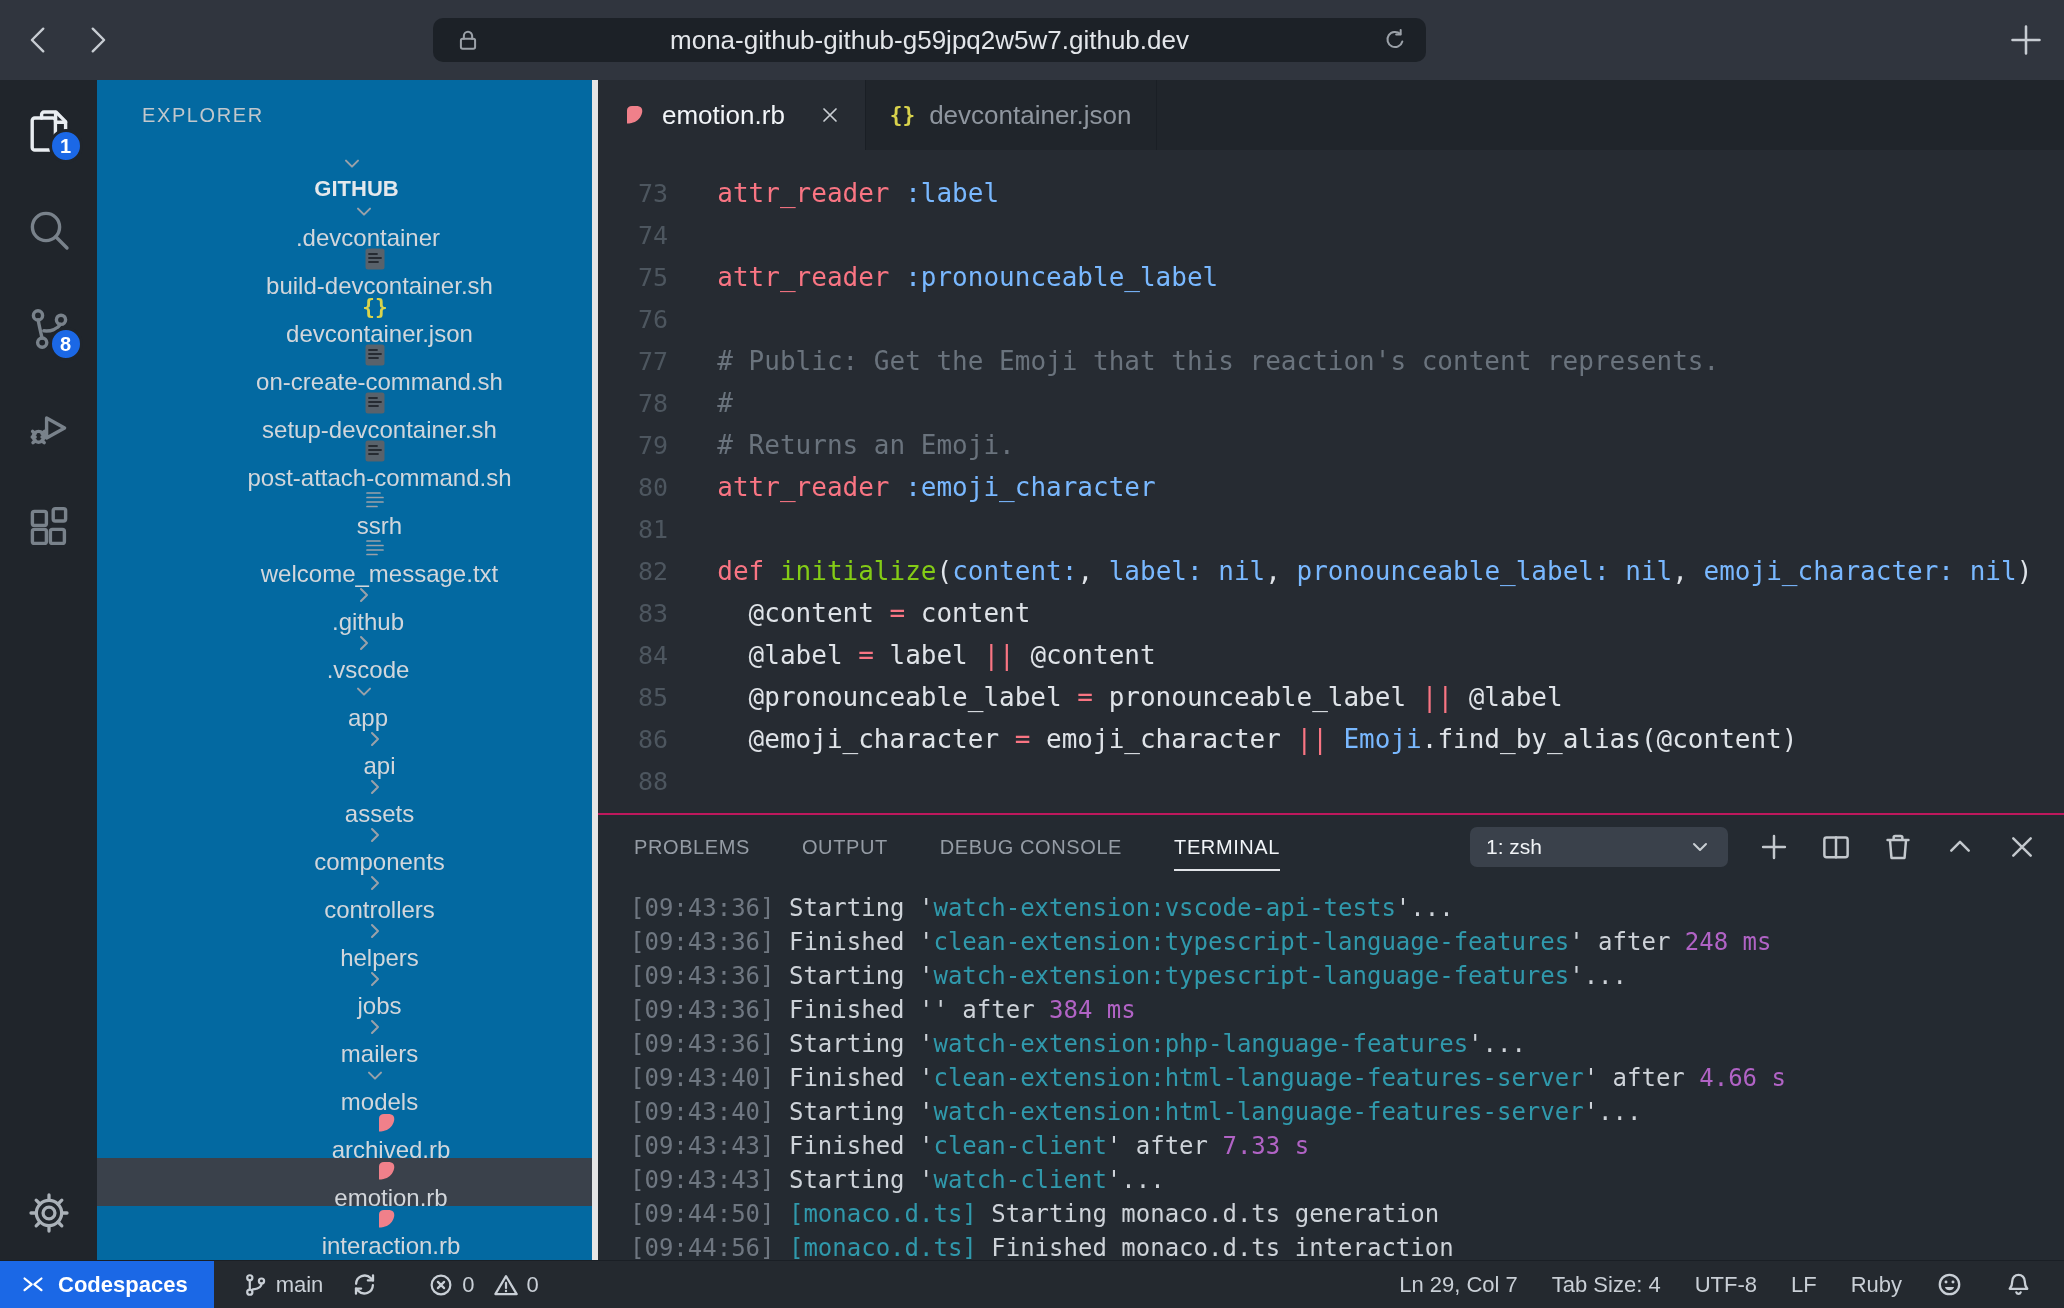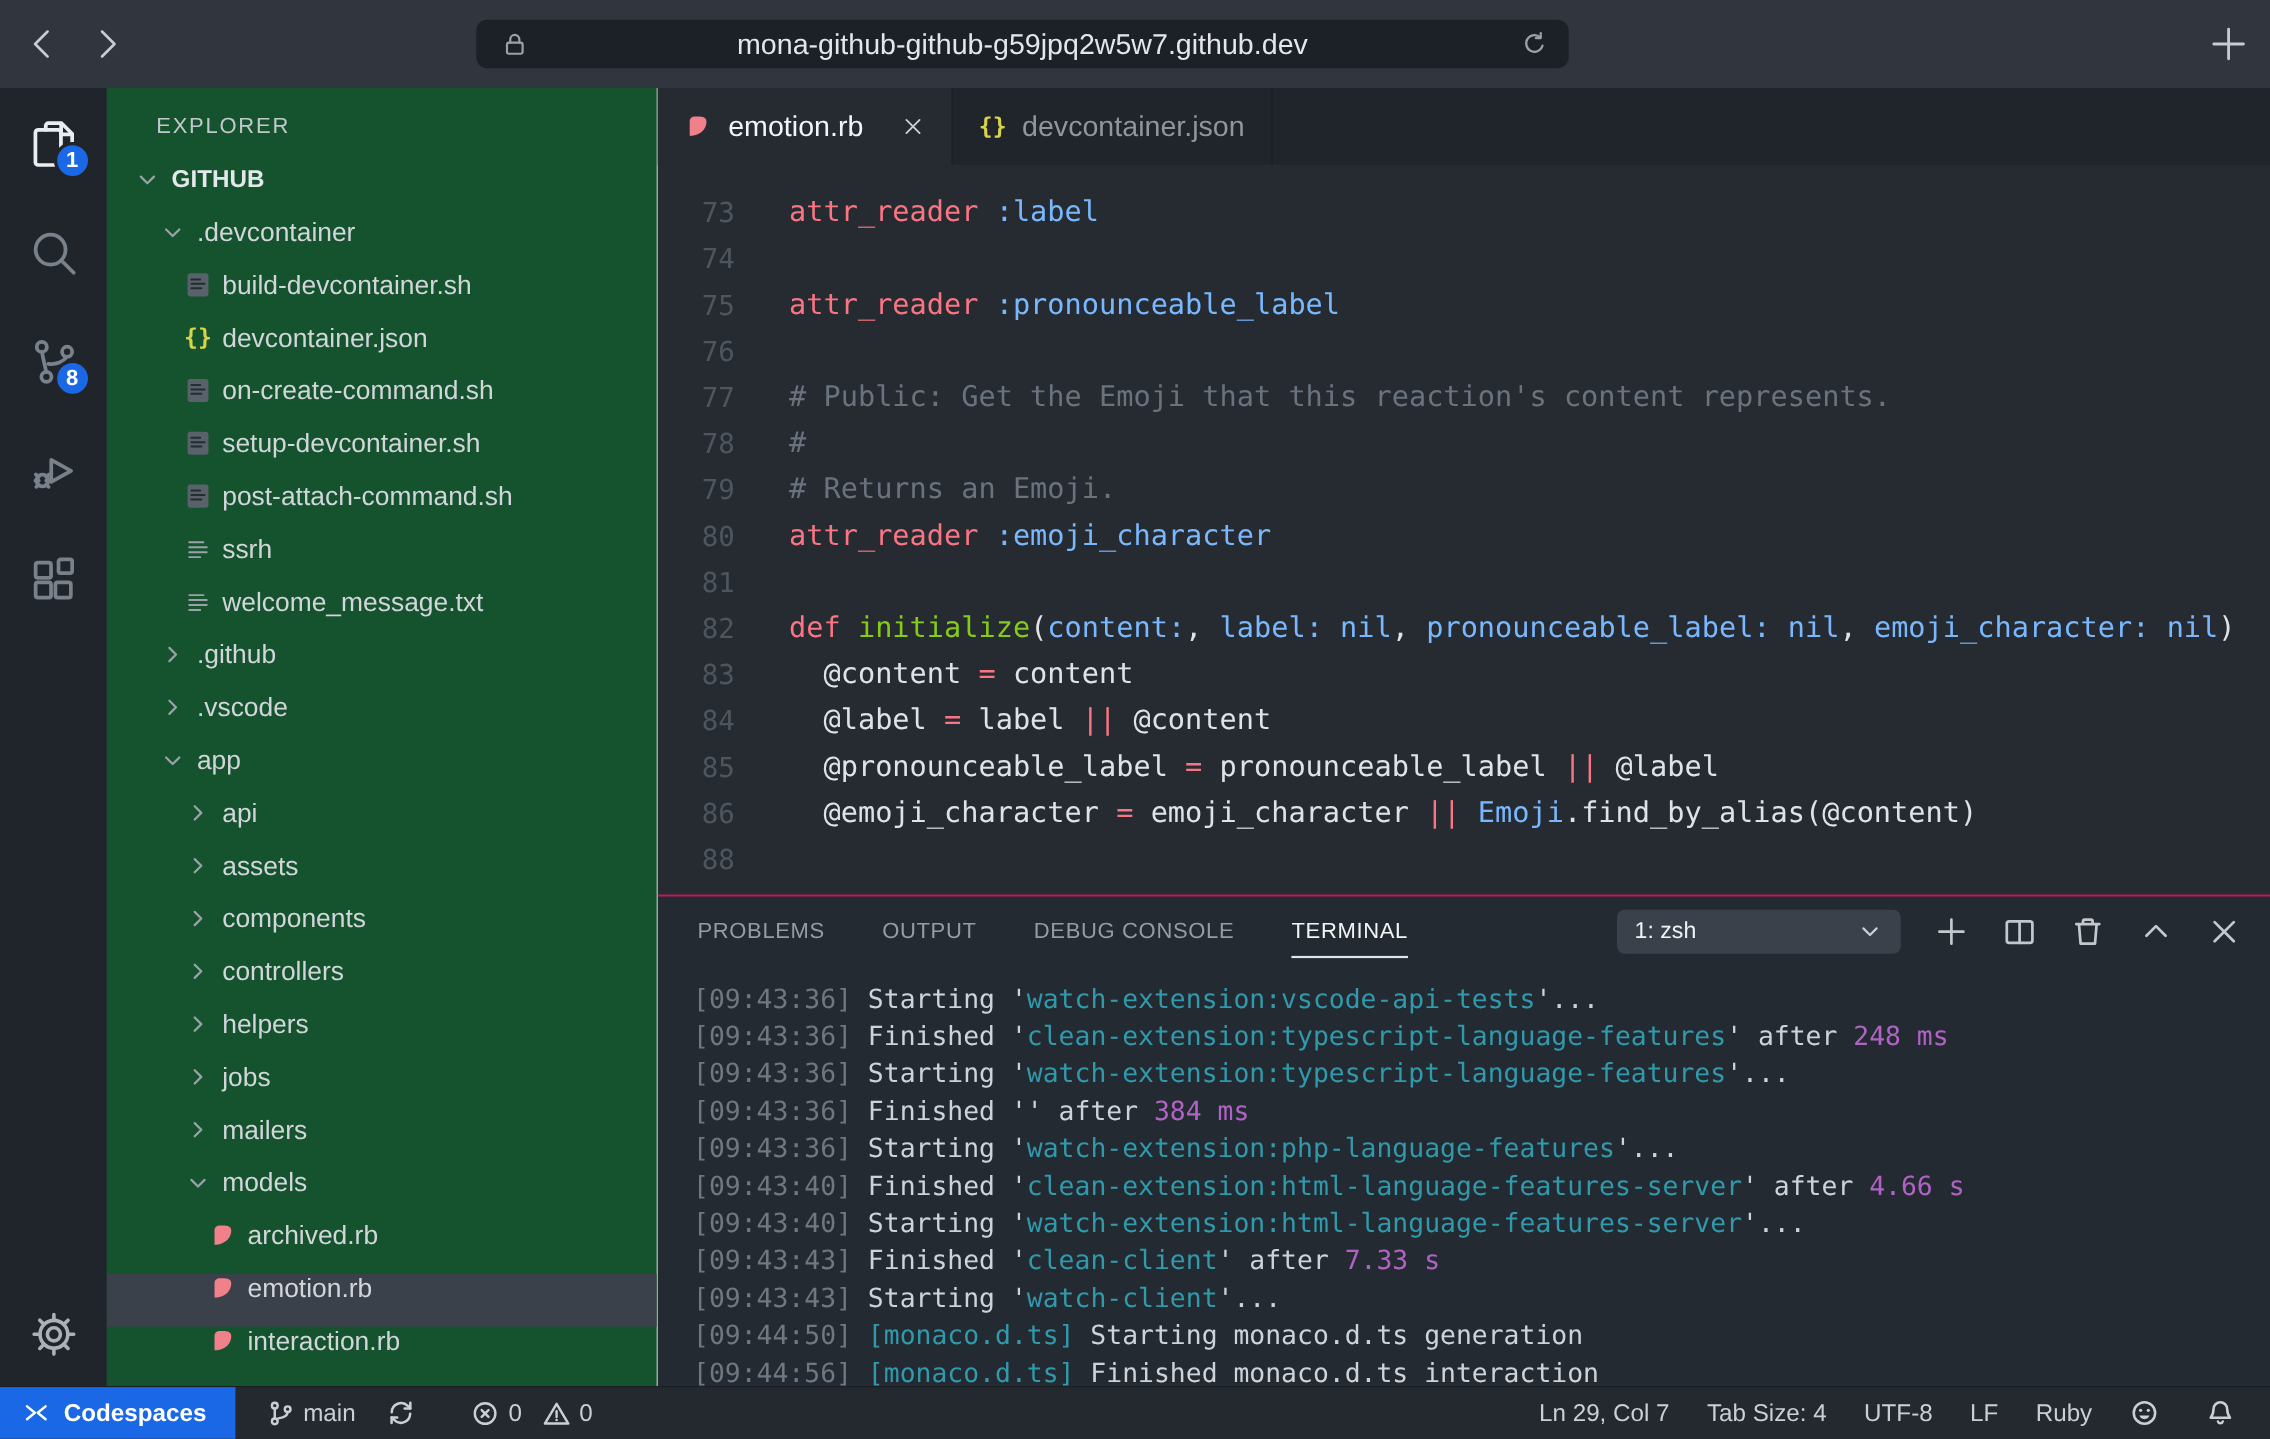--- a/index.html
+++ b/index.html
@@ -27,26 +27,26 @@
   .activitybar { width:97px; background:#20252b; display:flex; flex-direction:column; align-items:center;
     padding-top:27px; flex:0 0 auto; }
   .act-item { position:relative; width:48px; height:48px; margin-bottom:51px; color:#79828b; cursor:pointer; }
   .act-item.active { color:#e9edf1; }
   .act-badge { position:absolute; right:-10px; bottom:-8px; min-width:34px; height:34px; border-radius:17px;
     background:#1b68e6; color:#fff; font-size:20px; font-weight:700; display:flex; align-items:center;
     justify-content:center; border:3px solid #20252b; }
   .act-spacer { flex:1; }
   .act-gear { width:46px; height:46px; color:#aab1b8; margin-bottom:24px; cursor:pointer; }
 
-  .sidebar { width:501px; background:#14532d; border-right:1px solid #e5e5e5; display:flex;
+  .sidebar { width:501px; background:#0369a1; border-right:6px solid #e5e5e5; display:flex;
     flex-direction:column; flex:0 0 auto; }
   .sidebar-title { height:70px; display:flex; align-items:center; padding-left:45px; color:#c2c7cc;
     font-size:20px; letter-spacing:1.6px; }
   .tree { flex:1; overflow:hidden; }
-  .tree-row { height:48px; display:flex; align-items:flex-start; color:#d2d6db; font-size:24px; cursor:pointer; white-space:nowrap; }
+  .tree-row { height:48px; display:flex; align-items:center; color:#d2d6db; font-size:24px; cursor:pointer; white-space:nowrap;flex-direction:column; }
   .tree-row.selected { background:#3a414b; }
   .tree-row.root { font-weight:700; font-size:22px; color:#e4e8ec; }
   .tw { width:26px; height:26px; flex:0 0 26px; margin-right:9px; color:#9aa1a9; display:flex;
     align-items:center; justify-content:center; }
   .json-glyph { color:#d9d34c; font-family:"DejaVu Sans Mono", monospace; font-weight:700; font-size:21px; }
 
   .main { flex:1; display:flex; flex-direction:column; min-width:0; }
   .tabbar { height:70px; background:#20252b; display:flex; flex:0 0 auto; }
   .tab { display:flex; align-items:center; padding:0 24px; border-right:1px solid #1a1f25;
     color:#8f969f; font-size:26px; cursor:pointer; }

